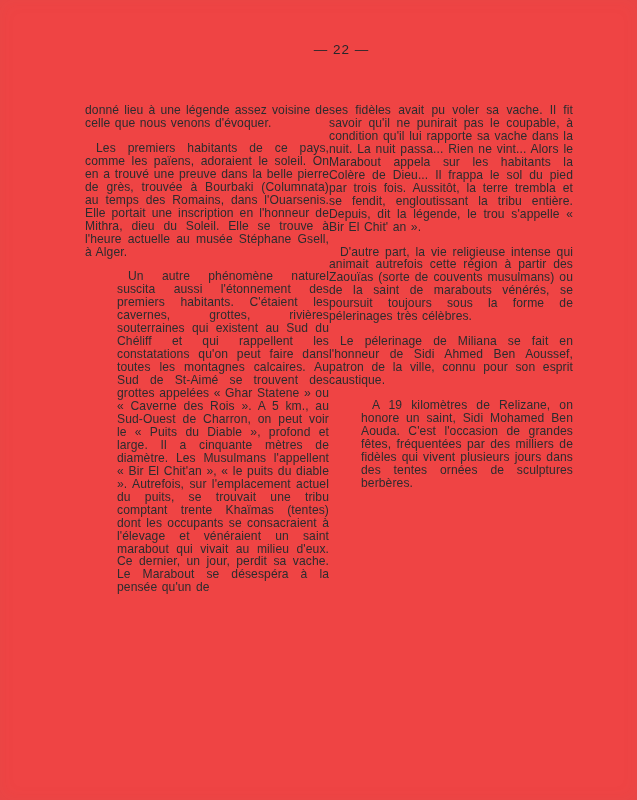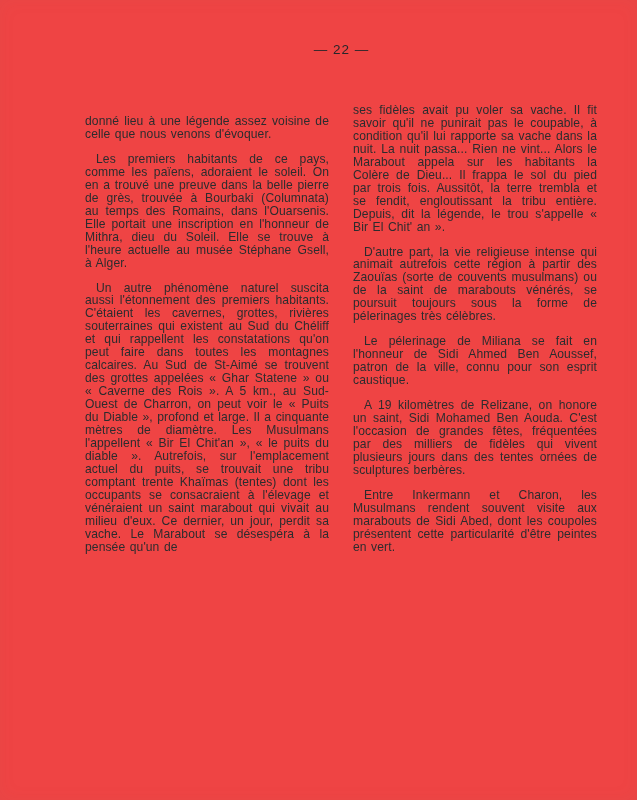--- a/index.html
+++ b/index.html
@@ -27,40 +27,39 @@
     font-size: 13.5px;
     letter-spacing: 1px;
     color: #26262a;
   }
   .content {
     position: absolute;
     top: 104px;
     left: 85px;
     width: 513px;
     display: flex;
-    gap: 24px;
-    align-items: flex-end;
   }
   .column {
     width: 244px;
     text-align: justify;
     font-size: 12.1px;
     line-height: 12.95px;
     letter-spacing: 0.1px;
     word-spacing: 1px;
   }
   .column p {
     margin: 0 0 12px 0;
     text-indent: 11px;
   }
   .column p.no-indent {
     text-indent: 0;
   }
   .column p:last-child {
     margin-bottom: 0;
+    margin-left: 32px;
   }
 </style>
 </head>
 <body>
 
 <div class="page">
 
   <div class="page-header">— 22 —</div>
 
   <div class="content">
@@ -69,18 +68,17 @@
       <p class="no-indent">donné lieu à une légende assez voisine de celle que nous venons d'évoquer.</p>
       <p>Les premiers habitants de ce pays, comme les païens, adoraient le soleil. On en a trouvé une preuve dans la belle pierre de grès, trouvée à Bourbaki (Columnata) au temps des Romains, dans l'Ouarsenis. Elle portait une inscription en l'honneur de Mithra, dieu du Soleil. Elle se trouve à l'heure actuelle au musée Stéphane Gsell, à Alger.</p>
       <p>Un autre phénomène naturel suscita aussi l'étonnement des premiers habitants. C'étaient les cavernes, grottes, rivières souterraines qui existent au Sud du Chéliff et qui rappellent les constatations qu'on peut faire dans toutes les montagnes calcaires. Au Sud de St-Aimé se trouvent des grottes appelées « Ghar Statene » ou « Caverne des Rois ». A 5 km., au Sud-Ouest de Charron, on peut voir le « Puits du Diable », profond et large. Il a cinquante mètres de diamètre. Les Musulmans l'appellent « Bir El Chit'an », « le puits du diable ». Autrefois, sur l'emplacement actuel du puits, se trouvait une tribu comptant trente Khaïmas (tentes) dont les occupants se consacraient à l'élevage et vénéraient un saint marabout qui vivait au milieu d'eux. Ce dernier, un jour, perdit sa vache. Le Marabout se désespéra à la pensée qu'un de</p>
     </div>
 
     <div class="column">
       <p class="no-indent">ses fidèles avait pu voler sa vache. Il fit savoir qu'il ne punirait pas le coupable, à condition qu'il lui rapporte sa vache dans la nuit. La nuit passa... Rien ne vint... Alors le Marabout appela sur les habitants la Colère de Dieu... Il frappa le sol du pied par trois fois. Aussitôt, la terre trembla et se fendit, engloutissant la tribu entière. Depuis, dit la légende, le trou s'appelle « Bir El Chit' an ».</p>
       <p>D'autre part, la vie religieuse intense qui animait autrefois cette région à partir des Zaouïas (sorte de couvents musulmans) ou de la saint de marabouts vénérés, se poursuit toujours sous la forme de pélerinages très célèbres.</p>
       <p>Le pélerinage de Miliana se fait en l'honneur de Sidi Ahmed Ben Aoussef, patron de la ville, connu pour son esprit caustique.</p>
       <p>A 19 kilomètres de Relizane, on honore un saint, Sidi Mohamed Ben Aouda. C'est l'occasion de grandes fêtes, fréquentées par des milliers de fidèles qui vivent plusieurs jours dans des tentes ornées de sculptures berbères.</p>
-      <p>Entre Inkermann et Charon, les Musulmans rendent souvent visite aux marabouts de Sidi Abed, dont les coupoles présentent cette particularité d'être peintes en vert.</p>
     </div>
 
   </div>
 
 </div>
 
 </body></html>

